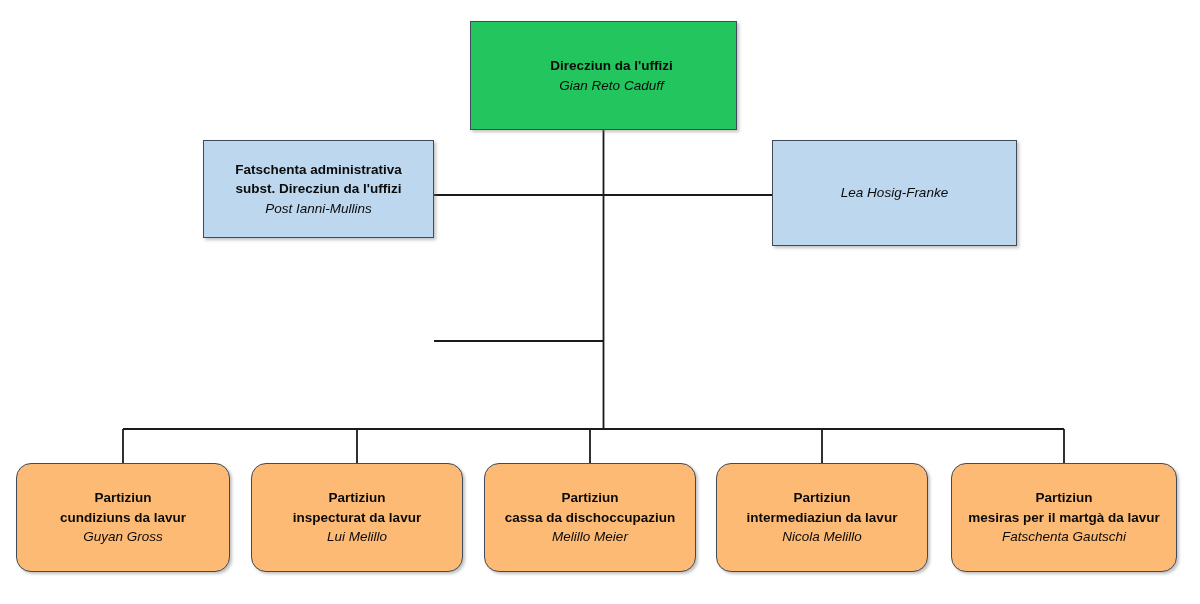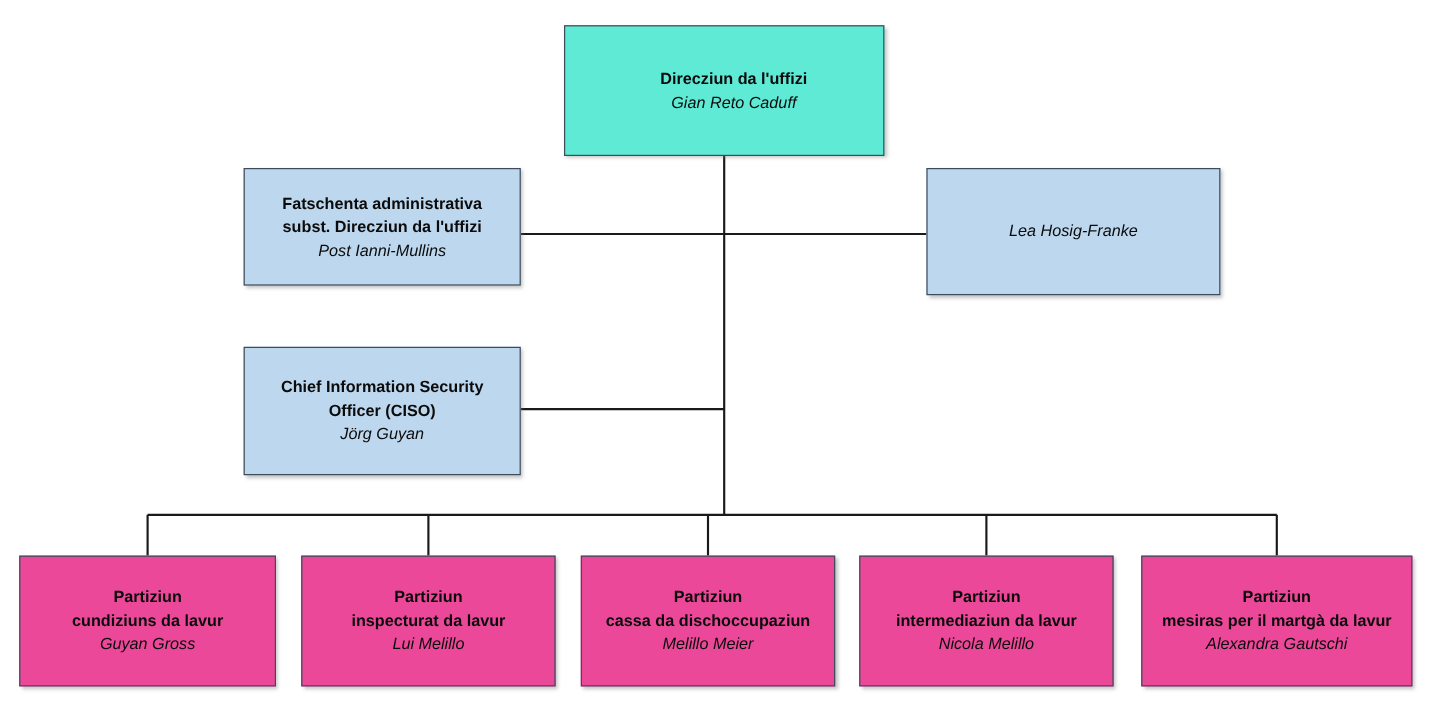--- a/index.html
+++ b/index.html
@@ -39,23 +39,23 @@
   }
   .node .title {
     font-weight: bold;
     white-space: pre-line;
   }
   .node .person {
     font-weight: normal;
     white-space: pre-line;
     font-style: italic;
   }
-  .lvl1 { background: #5eead4; padding-left: 24px; }
+  .lvl1 { background: #22c55e; padding-left: 24px; }
   .lvl2 { background: #bdd7ee; }
-  .lvl3 { background: #ec4899; }
+  .lvl3 { background: #fdba74; border-radius: 15px; }
 </style>
 </head>
 <body>
 
 <div id="canvas">
 
   <svg id="connectors" viewBox="0 0 1200 604" xmlns="http://www.w3.org/2000/svg">
 
     <line x1="603.5" y1="130" x2="603.5" y2="429" stroke="#1a1a1a" stroke-width="1.8"></line>
 
@@ -80,25 +80,20 @@
   <div class="node lvl2" style="left:203px; top:140px; width:231px; height:98px">
     <div class="title">Fatschenta administrativa
 subst. Direcziun da l'uffizi</div>
     <div class="person">Post Ianni-Mullins</div>
   </div>
 
   <div class="node lvl2" style="left:772px; top:140px; width:245px; height:106px">
     <div class="person">Lea Hosig-Franke</div>
   </div>
 
-  <div class="node lvl2" style="left:203px; top:289px; width:231px; height:107px">
-    <div class="title">Chief Information Security
-Officer (CISO)</div>
-    <div class="person">Jörg Guyan</div>
-  </div>
 
   <div class="node lvl3" style="left:16px; top:463px; width:214px; height:109px">
     <div class="title">Partiziun
 cundiziuns da lavur</div>
     <div class="person">Guyan Gross</div>
   </div>
 
   <div class="node lvl3" style="left:251px; top:463px; width:212px; height:109px">
     <div class="title">Partiziun
 inspecturat da lavur</div>
@@ -113,16 +108,16 @@
 
   <div class="node lvl3" style="left:716px; top:463px; width:212px; height:109px">
     <div class="title">Partiziun
 intermediaziun da lavur</div>
     <div class="person">Nicola Melillo</div>
   </div>
 
   <div class="node lvl3" style="left:951px; top:463px; width:226px; height:109px">
     <div class="title">Partiziun
 mesiras per il martgà da lavur</div>
-    <div class="person">Alexandra Gautschi</div>
+    <div class="person">Fatschenta Gautschi</div>
   </div>
 
 </div>
 
 </body></html>

